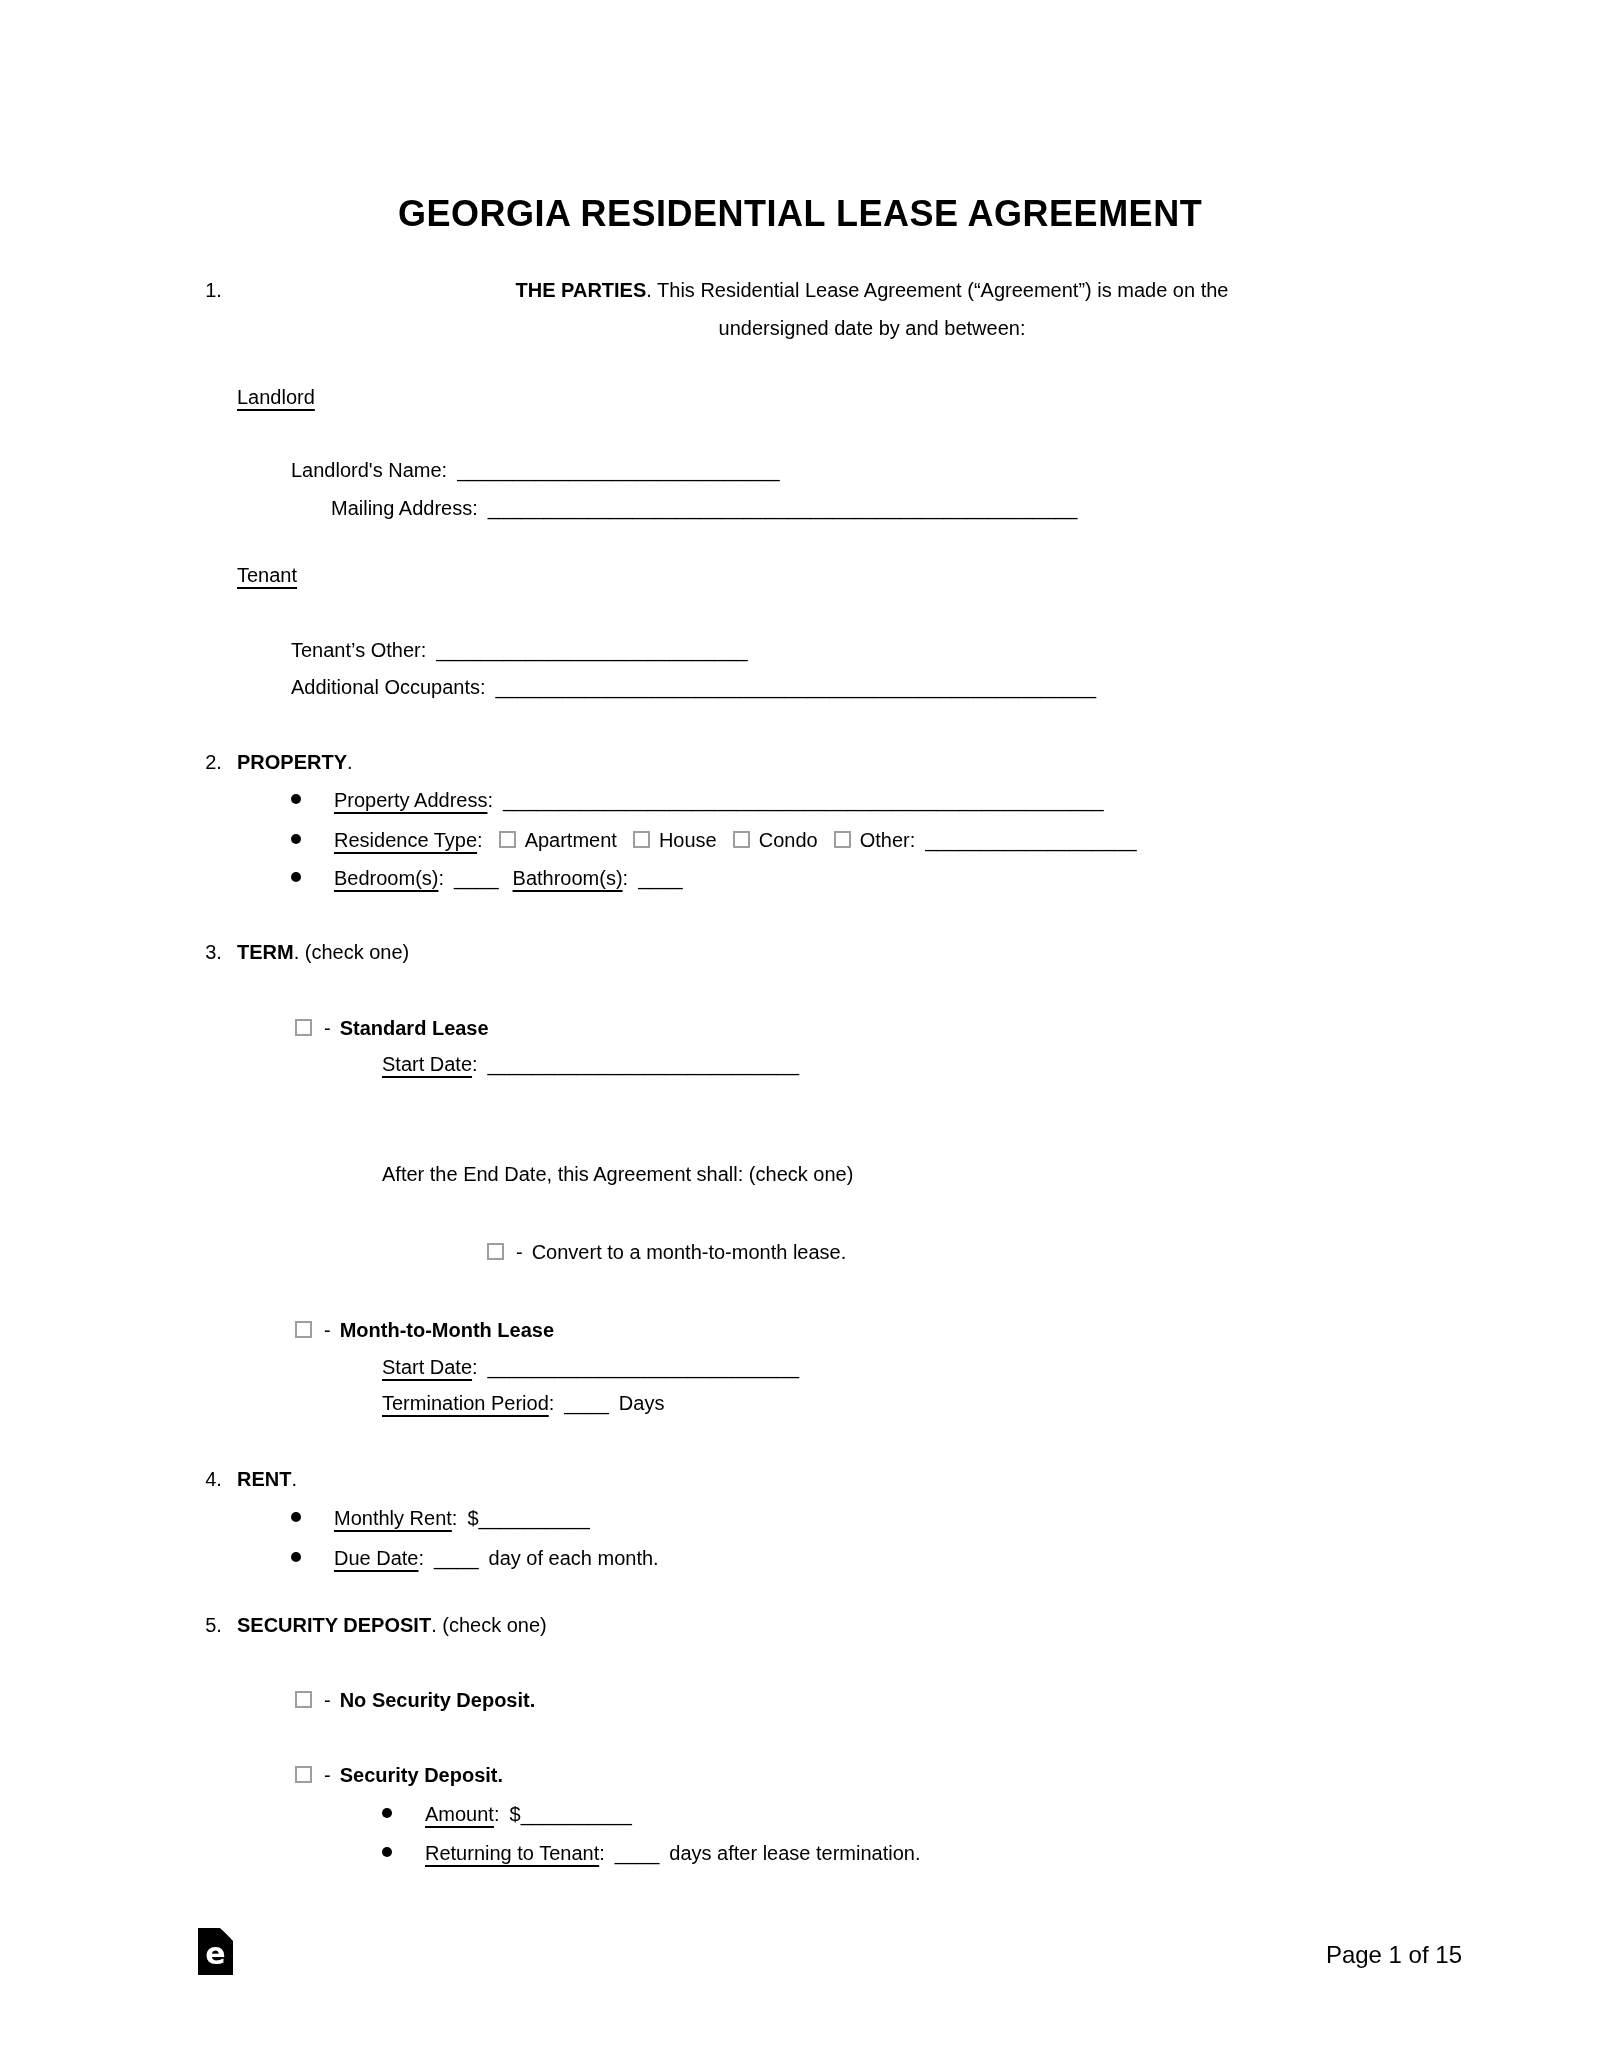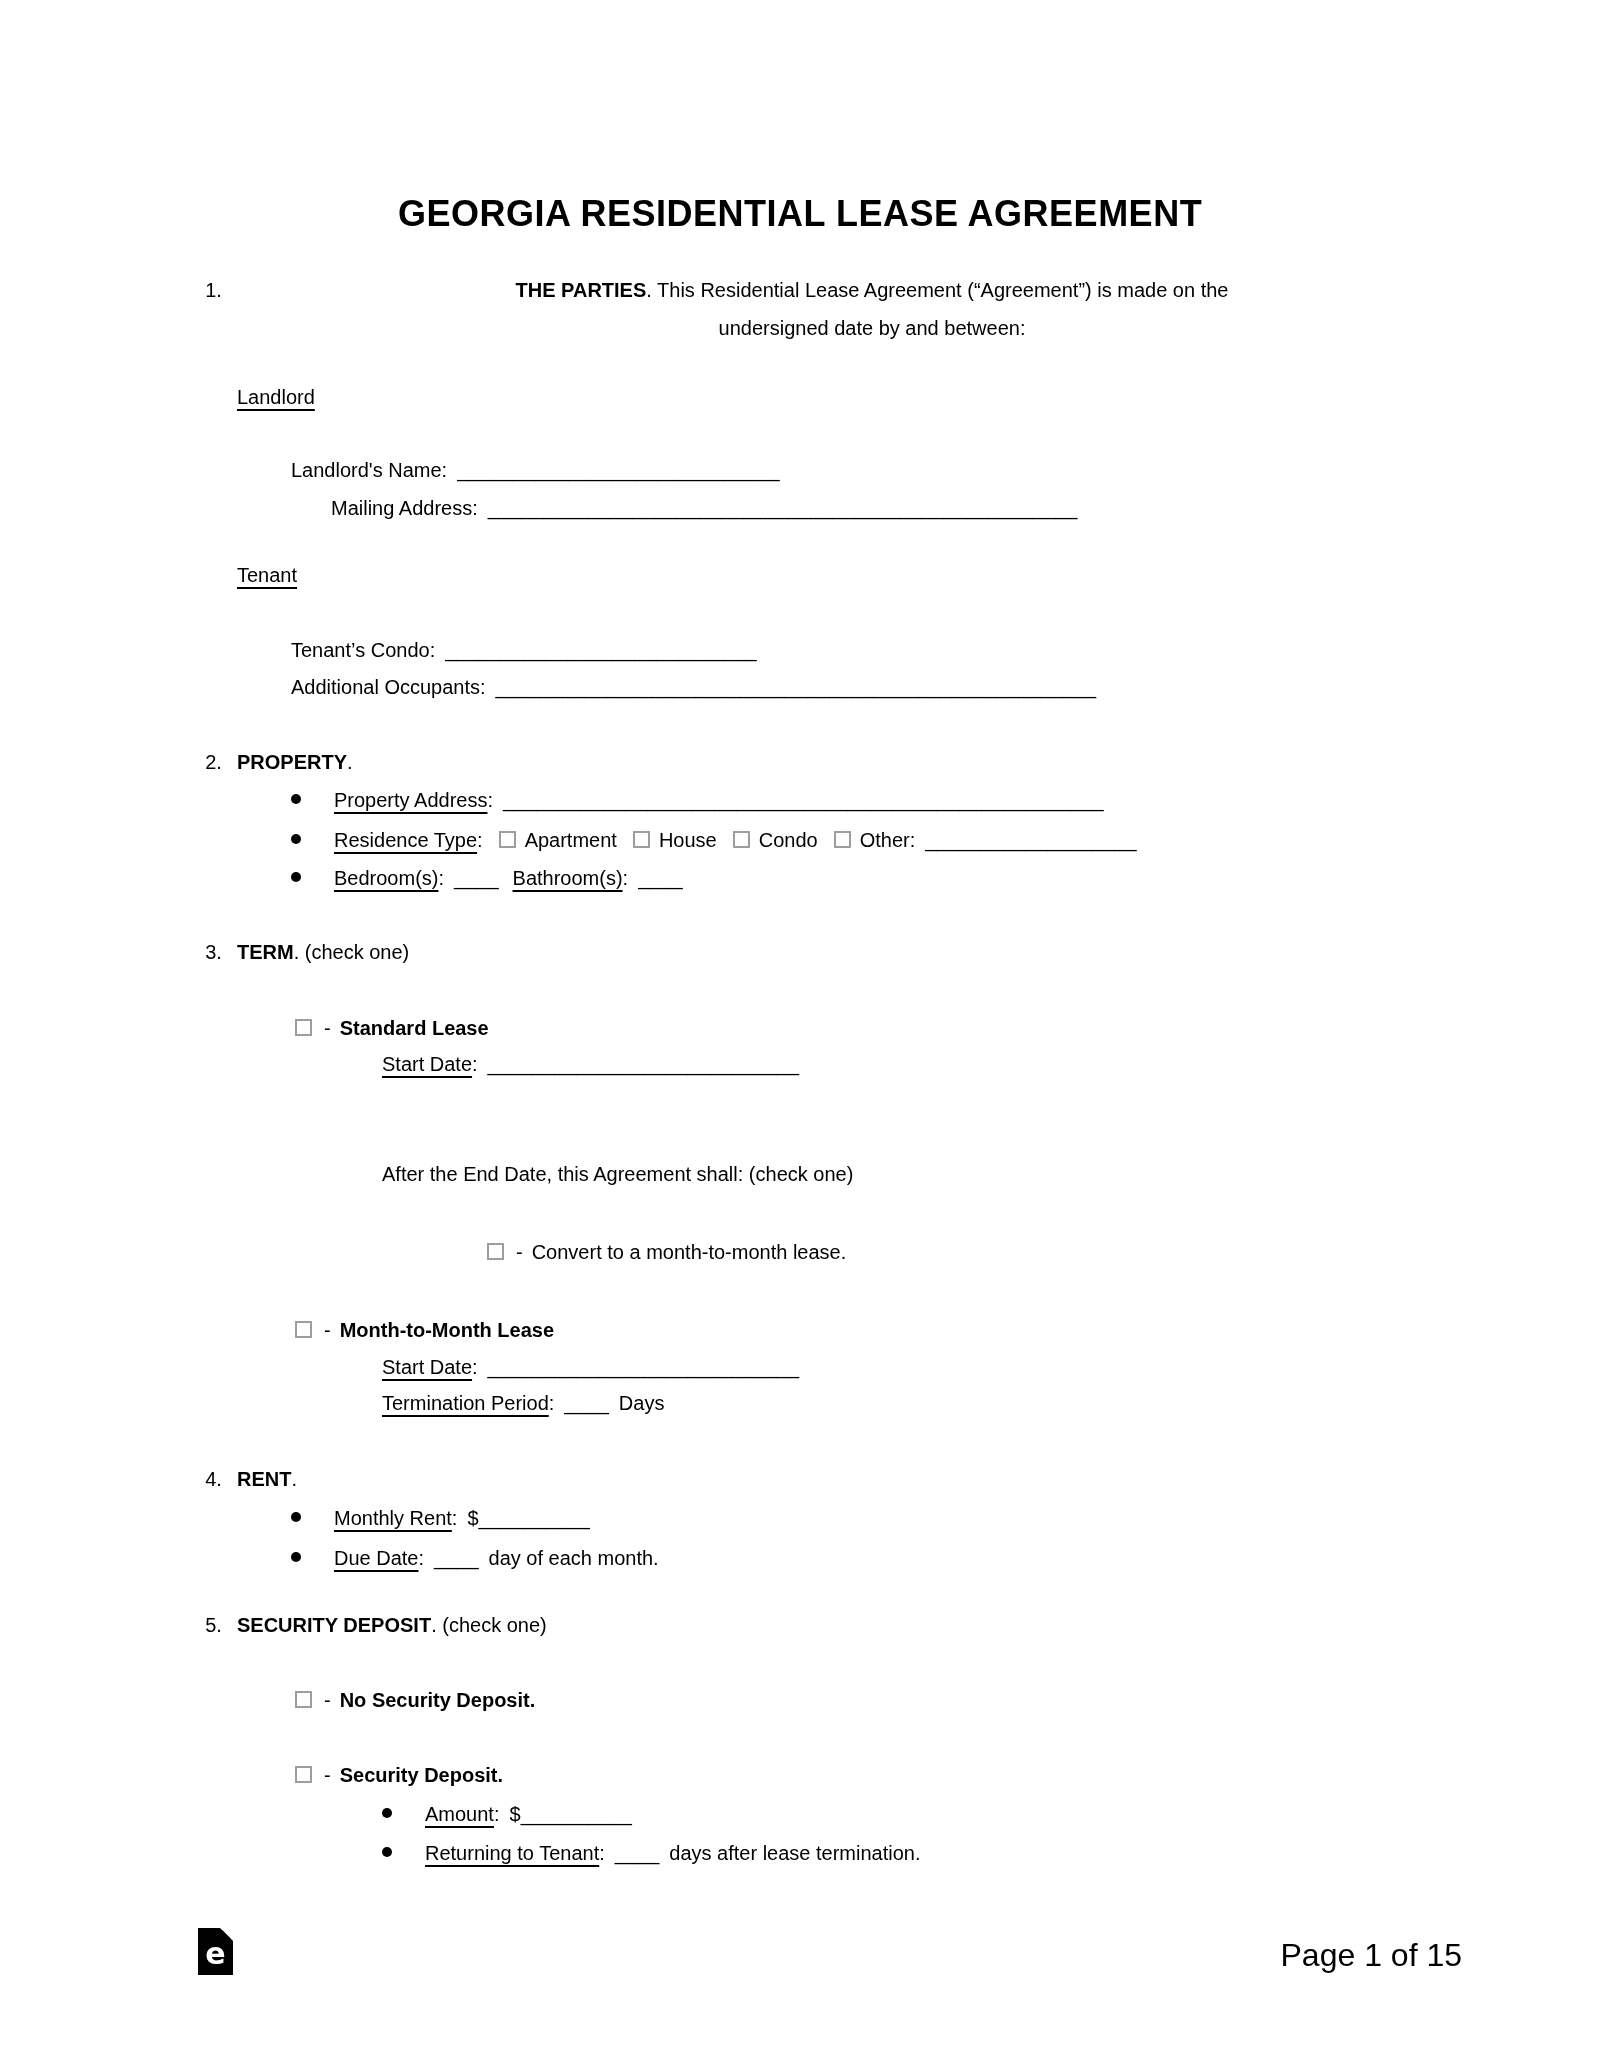--- a/index.html
+++ b/index.html
@@ -39,21 +39,21 @@
     vertical-align:-1px;
   }
   .dash{margin:0 9px 0 12px;}
   .blank{margin-left:10px;letter-spacing:0;}
   .blank.tight{margin-left:0;}
   .sfx{margin-left:10px;}
   .dollar{margin-left:10px;}
   .opt{margin-left:16px;}
   .opt .cb{margin-right:9px;}
   .pair2{margin-left:14px;}
-  .footer-page{font-size:32px;line-height:34px;}
+  .footer-page{font-size:24px;line-height:34px;}
   .logo{
     position:absolute;left:198px;top:1928px;width:35px;height:47px;
     background:#000;
   }
   .logo .notch{
     position:absolute;top:0;right:0;width:13px;height:13px;
     background:#fff;
     clip-path:polygon(0 0,100% 0,100% 100%);
   }
   .logo .flap{
@@ -79,21 +79,21 @@
 undersigned date by and between:</span></span></div>
 
   <div class="ln" style="top:378px;left:237px;"><span class="ul">Landlord</span></div>
 
   <div class="ln" style="top:451px;left:291px;"><span>Landlord's Name</span><span>:</span><span class="blank">_____________________________</span></div>
 
   <div class="ln" style="top:489px;left:291px;margin-left:40px;"><span>Mailing Address</span><span>:</span><span class="blank">_____________________________________________________</span></div>
 
   <div class="ln" style="top:556px;left:237px;"><span class="ul">Tenant</span></div>
 
-  <div class="ln" style="top:631px;left:291px;"><span>Tenant’s Condo</span><span>:</span><span class="blank">____________________________</span></div>
+  <div class="ln" style="top:631px;left:291px;"><span>Tenant’s Other</span><span>:</span><span class="blank">____________________________</span></div>
 
   <div class="ln" style="top:668px;left:291px;"><span>Additional Occupants</span><span>:</span><span class="blank">______________________________________________________</span></div>
 
   <div class="ln" style="top:743px;left:190px;"><span class="num">2.</span><b>PROPERTY</b><span>.</span></div>
 
   <div class="ln" style="top:781px;left:291px;"><span class="dot"></span><span class="ul">Property Address</span><span>:</span><span class="blank">______________________________________________________</span></div>
 
   <div class="ln" style="top:821px;left:291px;"><span class="dot"></span><span class="ul">Residence Type</span><span>:</span><span class="opt"><span class="cb"></span><span>Apartment</span></span><span class="opt"><span class="cb"></span><span>House</span></span><span class="opt"><span class="cb"></span><span>Condo</span></span><span class="opt"><span class="cb"></span><span>Other</span><span>:</span><span class="blank">___________________</span></span></div>
 
   <div class="ln" style="top:859px;left:291px;"><span class="dot"></span><span class="ul">Bedroom(s)</span><span>:</span><span class="blank">____</span><span class="ul pair2">Bathroom(s)</span><span>:</span><span class="blank">____</span></div>

